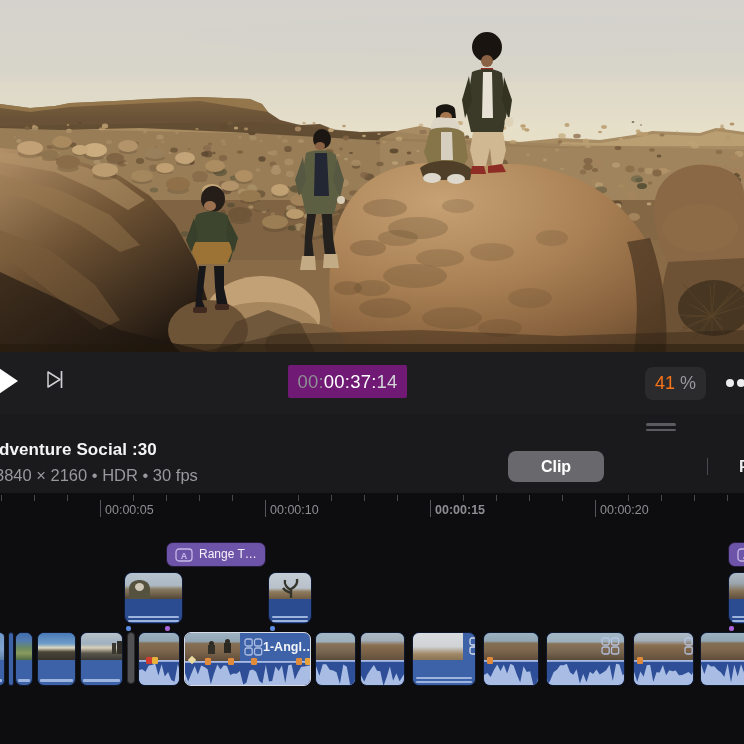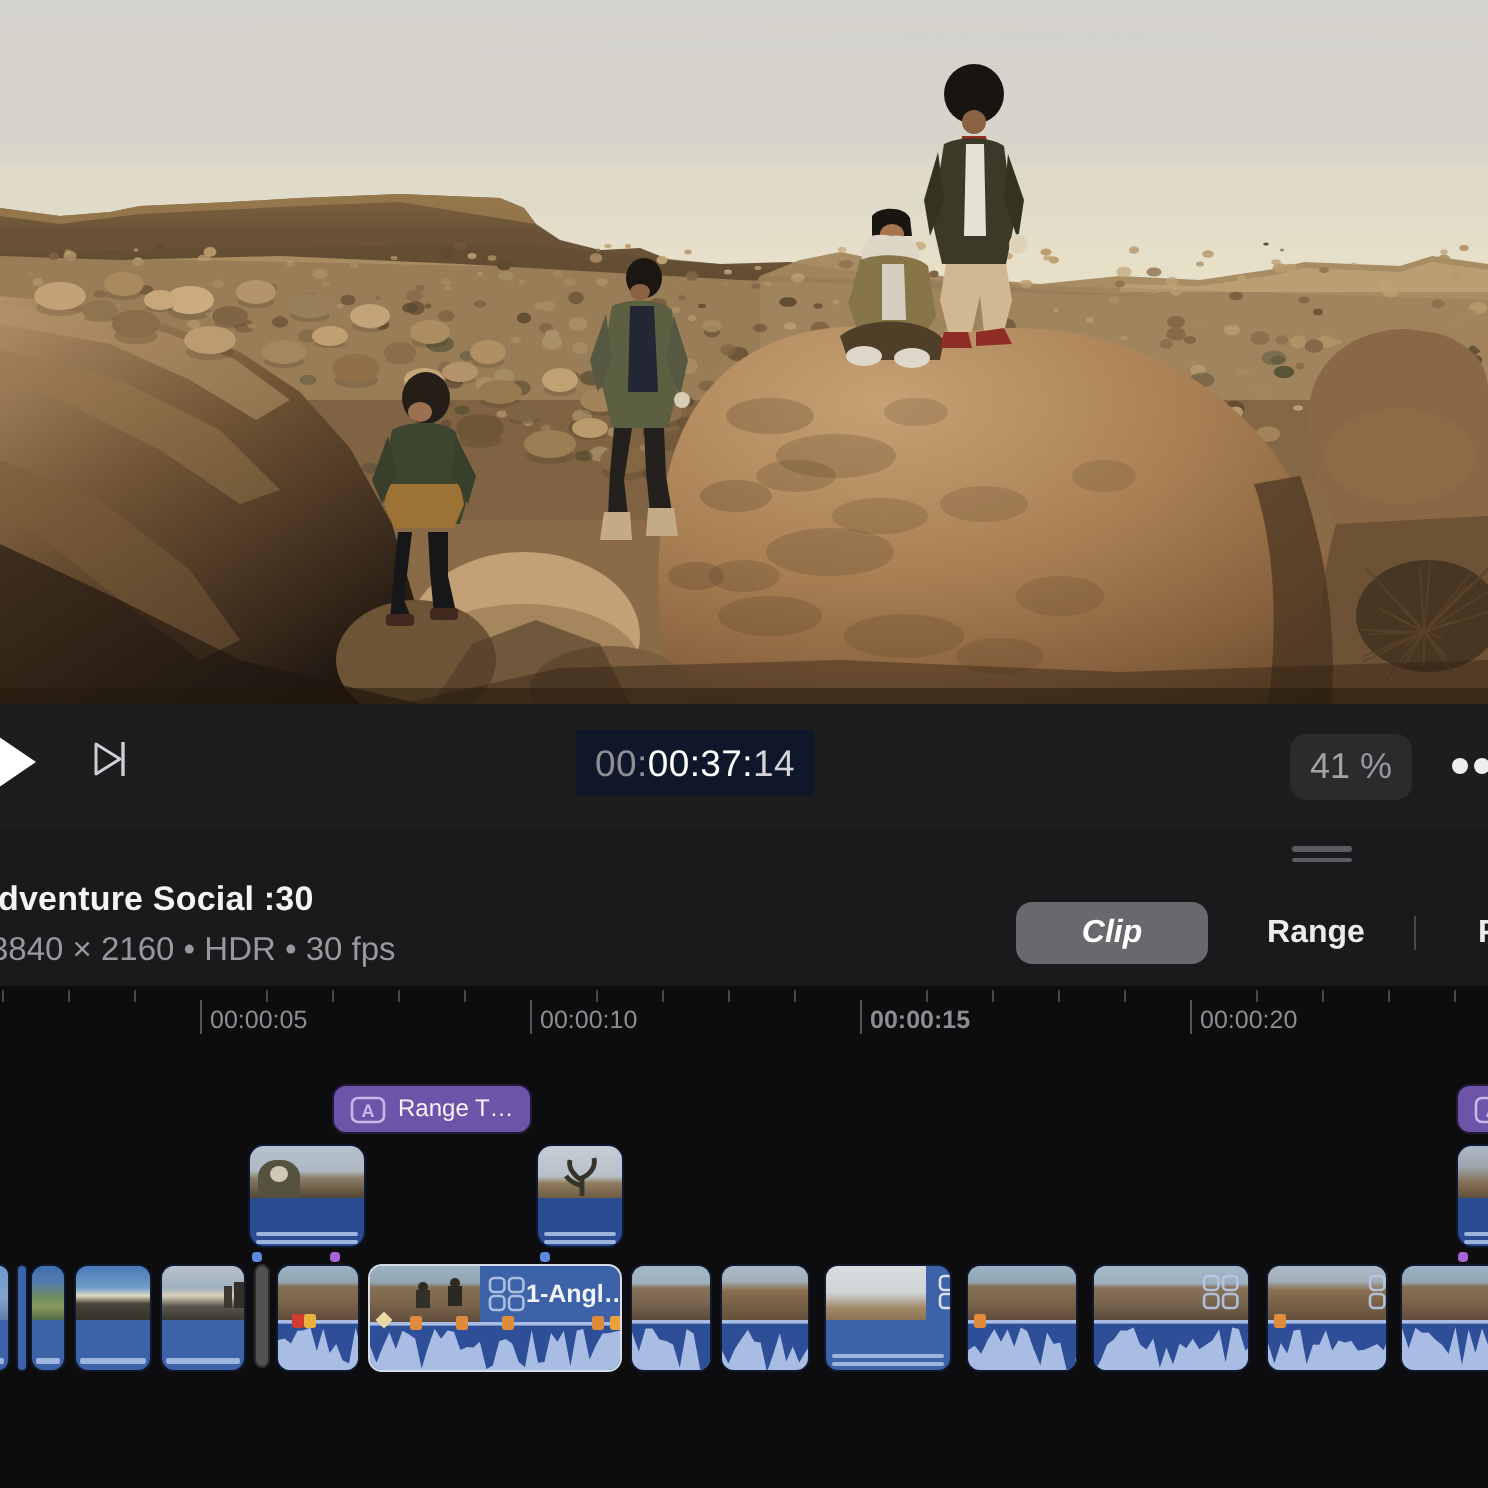--- a/index.html
+++ b/index.html
@@ -623,32 +623,31 @@
 <path d="M200,352 L280,334 L420,330 L560,336 L744,330 L744,352 Z" fill="#2a1d11" opacity="0.4"></path>
 <rect x="0" y="344" width="744" height="8" fill="#221809" opacity="0.5"></rect>
 </svg></div>
 
 <div class="abs" style="left:0;top:352px;width:744px;height:62px;background:#1d1d1f;"></div>
 <svg class="abs" style="left:0;top:352px" width="744" height="62" viewBox="0 0 744 62">
   <path d="M-10,10 L-10,48 L18,29 Z" fill="#ffffff"></path>
   <path d="M48,20 L60,27.5 L48,35 Z" fill="none" stroke="#cfcfd4" stroke-width="1.5" stroke-linejoin="round"></path>
   <line x1="61.5" y1="19" x2="61.5" y2="36" stroke="#cfcfd4" stroke-width="1.7"></line>
 </svg>
-<div class="abs" style="left:288px;top:365px;width:119px;height:33px;background:#0f172a;border-radius:2px;color:#fff;font-size:18.5px;line-height:34px;text-align:center;letter-spacing:0.2px;"><span style="color:#8e8e93">00:</span><span>00:37:</span><span style="color:#d4d4d8">14</span></div>
-<div class="abs" style="left:645px;top:367px;width:61px;height:33px;background:#2b2b2e;border-radius:8px;font-size:18px;line-height:33px;text-align:center;"><span style="color:#a3a3a3">41</span><span style="color:#98989d"> %</span></div>
+<div class="abs" style="left:288px;top:365px;width:119px;height:33px;background:#701a75;border-radius:2px;color:#fff;font-size:18.5px;line-height:34px;text-align:center;letter-spacing:0.2px;"><span style="color:#8e8e93">00:</span><span>00:37:</span><span style="color:#d4d4d8">14</span></div>
+<div class="abs" style="left:645px;top:367px;width:61px;height:33px;background:#2b2b2e;border-radius:8px;font-size:18px;line-height:33px;text-align:center;"><span style="color:#f97316">41</span><span style="color:#98989d"> %</span></div>
 <div class="abs" style="left:726px;top:379px;width:8px;height:8px;border-radius:50%;background:#ededf0"></div>
 <div class="abs" style="left:737px;top:379px;width:8px;height:8px;border-radius:50%;background:#ededf0"></div>
 
 <div class="abs" style="left:0;top:414px;width:744px;height:79px;background:#1a1a1c;"></div>
 <div class="abs" style="left:646px;top:423px;width:30px;height:2.5px;background:#5c5c60;border-radius:2px"></div>
 <div class="abs" style="left:646px;top:428.5px;width:30px;height:2.5px;background:#5c5c60;border-radius:2px"></div>
 <div class="abs" style="left:-1px;top:440px;width:400px;height:20px;color:#f4f4f6;font-size:17px;font-weight:bold;letter-spacing:0.1px;">dventure Social :30</div>
 <div class="abs" style="left:-5px;top:466px;width:400px;height:20px;color:#98989d;font-size:16.5px;">3840 × 2160 • HDR • 30 fps</div>
-<div class="abs" style="left:508px;top:451px;width:96px;height:31px;background:#68686d;border-radius:8px;color:#fff;font-size:16px;font-weight:bold;line-height:31px;text-align:center;font-style:italic;">Clip</div>
-<div class="abs" style="left:615px;top:451px;width:86px;height:31px;color:#ececee;font-size:16px;font-weight:bold;line-height:31px;text-align:center;">Range</div>
+<div class="abs" style="left:508px;top:451px;width:96px;height:31px;background:#68686d;border-radius:8px;color:#fff;font-size:16px;font-weight:bold;line-height:31px;text-align:center;">Clip</div>
 <div class="abs" style="left:707px;top:458px;width:1px;height:17px;background:#4a4a4e"></div>
 <div class="abs" style="left:739px;top:451px;width:40px;height:31px;color:#ececee;font-size:16px;font-weight:bold;line-height:31px;">Pro</div>
 <div class="abs" style="left:0;top:493px;width:744px;height:251px;background:#0d0d0f;"></div>
 <svg class="abs" style="left:0;top:493px" width="744" height="30" viewBox="0 0 744 30">
       <line x1="1.5" y1="2" x2="1.5" y2="8" stroke="#47474c" stroke-width="1"></line>
       <line x1="34.5" y1="2" x2="34.5" y2="8" stroke="#47474c" stroke-width="1"></line>
       <line x1="67.5" y1="2" x2="67.5" y2="8" stroke="#47474c" stroke-width="1"></line>
       <line x1="100.5" y1="7" x2="100.5" y2="24" stroke="#55555a" stroke-width="1"></line>
       <line x1="133.5" y1="2" x2="133.5" y2="8" stroke="#47474c" stroke-width="1"></line>
       <line x1="166.5" y1="2" x2="166.5" y2="8" stroke="#47474c" stroke-width="1"></line>

